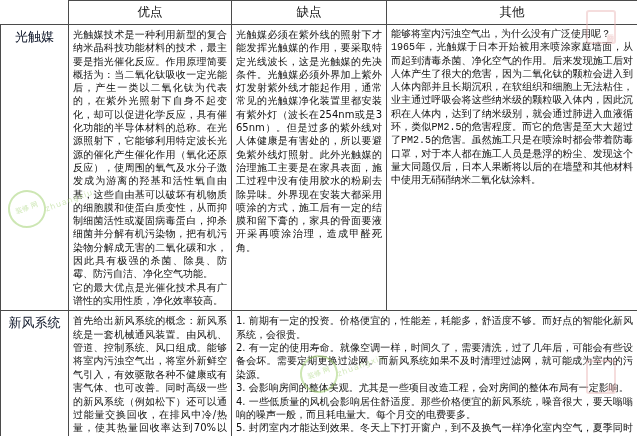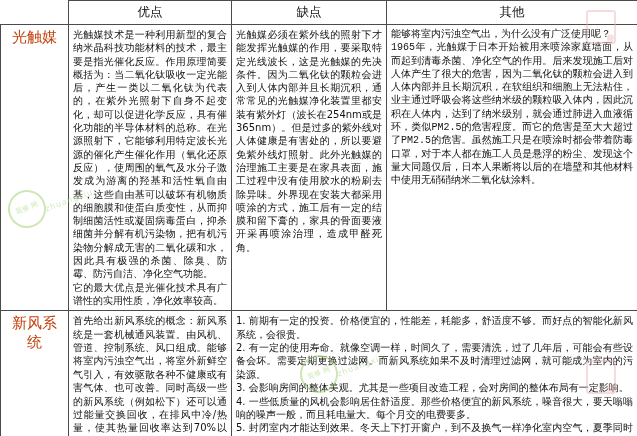--- a/index.html
+++ b/index.html
@@ -43,23 +43,23 @@
     font-weight: normal;
     font-size: 12.5px;
     height: 20px;
     padding: 2px 0;
     color: #111;
   }
   thead th.blank { border-left: none; border-top: none; border-bottom: 1px solid #4b4b4b;}
   .rowlabel {
     text-align: center;
     vertical-align: middle;
-    font-size: 15px;
+    font-size: 13px;
     letter-spacing: 0px;
-    color: #c2410c;
+    color: #0f172a;
   }
   .cell-text {
     font-size: 10px;
     line-height: 1.33;
     text-align: justify;
     text-justify: inter-ideograph;
     white-space: pre-wrap;
     word-break: break-all;
     color: #111;
   }
@@ -126,21 +126,21 @@
         <th class="col-pros">优点</th>
         <th class="col-cons">缺点</th>
         <th class="col-other">其他</th>
       </tr>
     </thead>
     <tbody>
       <tr>
         <td class="col-label rowlabel">光触媒</td>
         <td class="col-pros cell-text">光触媒技术是一种利用新型的复合纳米晶科技功能材料的技术，最主要是指光催化反应。作用原理简要概括为：当二氧化钛吸收一定光能后，产生一类以二氧化钛为代表的，在紫外光照射下自身不起变化，却可以促进化学反应，具有催化功能的半导体材料的总称。在光源照射下，它能够利用特定波长光源的催化产生催化作用（氧化还原反应），使周围的氧气及水分子激发成为游离的羟基和活性氧自由基，这些自由基可以破坏有机物质的细胞膜和使蛋白质变性，从而抑制细菌活性或凝固病毒蛋白，抑杀细菌并分解有机污染物，把有机污染物分解成无害的二氧化碳和水，因此具有极强的杀菌、除臭、防霉、防污自洁、净化空气功能。
 它的最大优点是光催化技术具有广谱性的实用性质，净化效率较高。</td>
-        <td class="col-cons cell-text">光触媒必须在紫外线的照射下才能发挥光触媒的作用，要采取特定光线波长，这是光触媒的先决条件。因为二氧化钛的颗粒会进入到人体内部并且长期沉积，通常常见的光触媒净化装置里都安装有紫外灯（波长在254nm或是365nm）。但是过多的紫外线对人体健康是有害处的，所以要避免紫外线灯照射。此外光触媒的治理施工主要是在家具表面，施工过程中没有使用胶水的粉刷去除异味。外界现在安装大都采用喷涂的方式，施工后有一定的结膜和留下膏的，家具的骨面要液开采再喷涂治理，造成甲醛死角。</td>
+        <td class="col-cons cell-text">光触媒必须在紫外线的照射下才能发挥光触媒的作用，要采取特定光线波长，这是光触媒的先决条件。光触媒必须外界加上紫外灯发射紫外线才能起作用，通常常见的光触媒净化装置里都安装有紫外灯（波长在254nm或是365nm）。但是过多的紫外线对人体健康是有害处的，所以要避免紫外线灯照射。此外光触媒的治理施工主要是在家具表面，施工过程中没有使用胶水的粉刷去除异味。外界现在安装大都采用喷涂的方式，施工后有一定的结膜和留下膏的，家具的骨面要液开采再喷涂治理，造成甲醛死角。</td>
         <td class="col-other cell-text">能够将室内污浊空气出，为什么没有广泛使用呢？
 1965年，光触媒于日本开始被用来喷涂家庭墙面，从而起到清毒杀菌、净化空气的作用。后来发现施工后对人体产生了很大的危害，因为二氧化钛的颗粒会进入到人体内部并且长期沉积，在软组织和细胞上无法粘住，业主通过呼吸会将这些纳米级的颗粒吸入体内，因此沉积在人体内，达到了纳米级别，就会通过肺进入血液循环，类似PM2.5的危害程度。而它的危害是至大大超过了PM2.5的危害。虽然施工只是在喷涂时都会带着防毒口罩，对于本人都在施工人员是悬浮的粉尘、发现这个量大同题仅后，日本人果断将以后的在墙壁和其他材料中使用无硝硝纳米二氧化钛涂料。</td>
       </tr>
       <tr>
         <td class="col-label rowlabel">新风系统</td>
         <td class="col-pros cell-text small">首先给出新风系统的概念：新风系统是一套机械通风装置。由风机、管道、控制系统、风口组成。能够将室内污浊空气出，将室外新鲜空气引入，有效驱散各种不健康或有害气体、也可改善。同时高级一些的新风系统（例如松下）还可以通过能量交换回收，在排风中冷/热量，使其热量回收率达到70%以上，以保持室内24小时通风换气。避免开窗通风带来的噪音问题和不便。同时减少空调能源损耗。</td>
         <td class="col-cons cell-text small" colspan="2">1. 前期有一定的投资。价格便宜的，性能差，耗能多，舒适度不够。而好点的智能化新风系统，会很贵。
 2. 有一定的使用寿命。就像空调一样，时间久了，需要清洗，过了几年后，可能会有些设备会坏。需要定期更换过滤网。而新风系统如果不及时清理过滤网，就可能成为室内的污染源。
 3. 会影响房间的整体美观。尤其是一些项目改造工程，会对房间的整体布局有一定影响。
 4. 一些低质量的风机会影响居住舒适度。那些价格便宜的新风系统，噪音很大，要天嗡嗡响的噪声一般，而且耗电量大。每个月交的电费要多。

